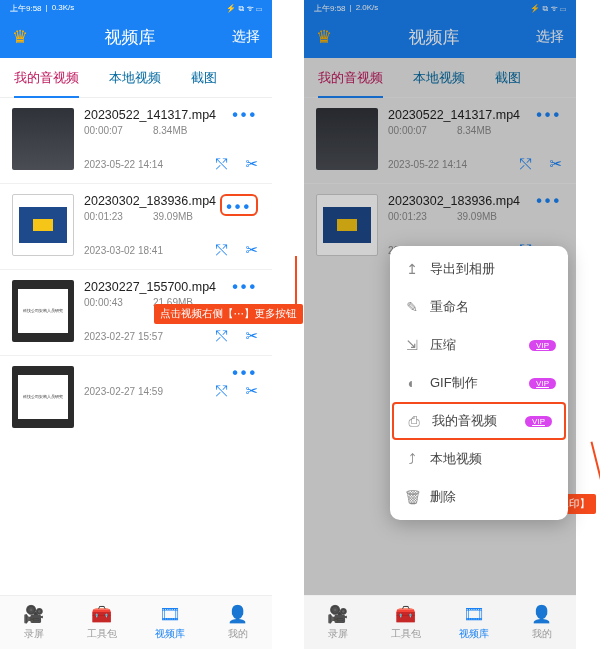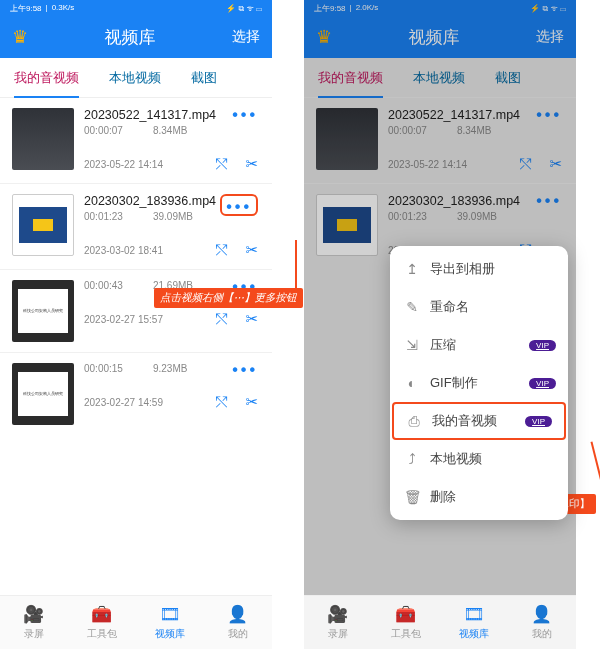--- a/index.html
+++ b/index.html
@@ -37,36 +37,36 @@
   .thumb.gray { background:linear-gradient(#2f3238,#4a4d53); }
   .meta { flex:1; display:flex; flex-direction:column; gap:3px; }
   .fname { font-size:12.5px; color:#222; }
   .row2 { display:flex; gap:30px; font-size:10px; color:#888; }
   .row3 { display:flex; justify-content:space-between; align-items:center; font-size:10px; color:#888; margin-top:16px; }
   .icons { display:flex; gap:18px; align-items:center; color:#1a82f4; font-size:15px; padding-right:2px; }
   .more { position:absolute; top:10px; right:14px; color:#1a82f4; font-size:16px; letter-spacing:3px; font-weight:bold; line-height:14px; }
   .more.boxed { border:2px solid #f44a1c; border-radius:6px; padding:4px 4px 0 4px; }
 
   .callout { position:absolute; background:#f44a1c; color:#fff; font-size:10.5px; padding:3px 6px; border-radius:2px; z-index:20; white-space:nowrap; }
-  .callout.c1 { top:288px; left:154px;font-style:italic; }
+  .callout.c1 { top:304px; left:154px; }
   .callout.c1::before { content:""; position:absolute; top:-48px; right:6px; width:2px; height:48px; background:#f44a1c; }
   .callout.c2 { top:494px; left:112px; }
   .callout.c2::before { content:""; position:absolute; top:-54px; right:-10px; width:2px; height:56px; background:#f44a1c; transform:rotate(-14deg); transform-origin:bottom; }
 
   .bottomnav { height:54px; border-top:1px solid #eee; background:#fafafa; display:flex; }
   .phone.right .bottomnav { background:rgba(250,250,250,0.9); position:relative; z-index:30; }
   .navitem { flex:1; display:flex; flex-direction:column; align-items:center; justify-content:center; gap:2px; font-size:10px; color:#999; }
   .navitem.active { color:#1a82f4; }
   .navicon { font-size:17px; }
 
   .popup { position:absolute; right:8px; top:246px; width:178px; background:#fff; border-radius:10px; box-shadow:0 4px 20px rgba(0,0,0,0.25); z-index:40; padding:4px 0; }
   .popitem { display:flex; align-items:center; gap:10px; padding:10px 14px; font-size:13px; color:#444; position:relative; }
   .popitem.boxed { border:2px solid #f44a1c; border-radius:4px; margin:0 2px; padding:8px 12px; }
   .popicon { width:16px; color:#888; font-size:14px; text-align:center; }
-  .vip { position:absolute; right:12px; background:#4c1d95; color:#fff; font-size:8px; padding:1px 7px; border-radius:8px;text-decoration:underline; }
+  .vip { position:absolute; right:12px; background:#d946ef; color:#fff; font-size:8px; padding:1px 7px; border-radius:8px;text-decoration:underline; }
 </style>
 </head>
 <body>
 
 <div class="stage">
 
   <div class="phone left">
     <div class="statusbar">
       <span class="left">
           <span>上午9:58</span>
@@ -124,43 +124,40 @@
               </span>
           </div>
         </div>
         <span class="more boxed">•••</span>
       </div>
       <div class="item">
         <div class="thumb dark doc">
             <div class="inner">科技公司架构人员研究</div>
           </div>
         <div class="meta">
+          <div class="fname">20230227_155700.mp4</div>
           <div class="row2">
               <span>00:00:43</span>
               <span>21.69MB</span>
             </div>
           <div class="row3">
               <span>2023-02-27 15:57</span>
             <span class="icons">
                 <span>⤲</span>
                 <span>✂</span>
               </span>
           </div>
         </div>
         <span class="more">•••</span>
       </div>
       <div class="item">
         <div class="thumb dark doc">
             <div class="inner">科技公司架构人员研究</div>
           </div>
         <div class="meta">
-          <div class="row2">
-              <span>00:00:15</span>
-              <span>9.23MB</span>
-            </div>
           <div class="row3">
               <span>2023-02-27 14:59</span>
             <span class="icons">
                 <span>⤲</span>
                 <span>✂</span>
               </span>
           </div>
         </div>
         <span class="more">•••</span>
       </div>

